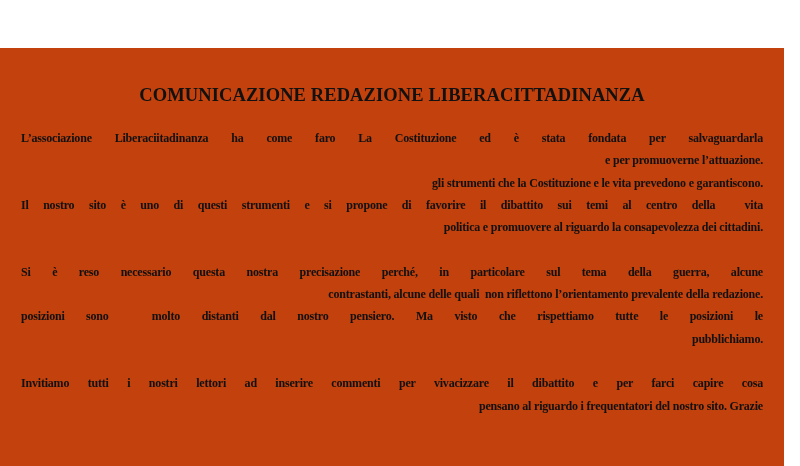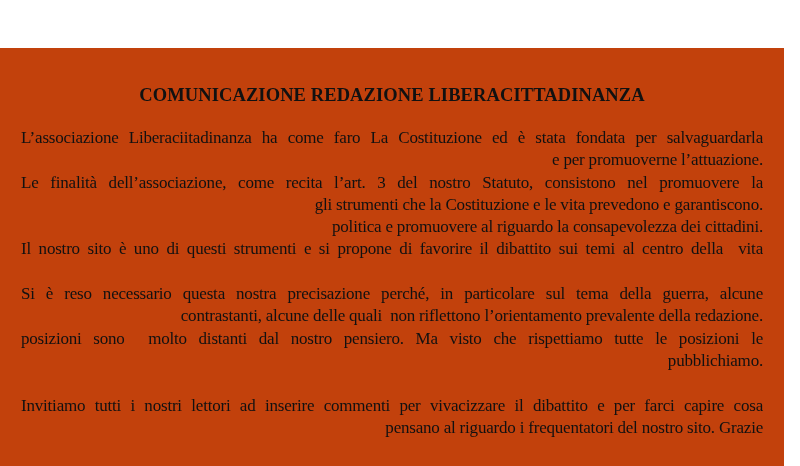--- a/index.html
+++ b/index.html
@@ -18,22 +18,23 @@
     margin-top: 36px;
     text-align: center;
     font-weight: bold;
     font-size: 18.5px;
     line-height: 22px;
     letter-spacing: 0.1px;
     white-space: pre;
   }
   .doc-body {
     margin: 21px 21px 0 21px;
-    font-size: 17px;
+    font-size: 12px;
     letter-spacing: -0.2px;
+    font-weight: bold;
   }
   .line {
     line-height: 22.3px;
     height: 22.3px;
     overflow: hidden;
     white-space: pre-wrap;
     text-align: right;
   }
   .line.full {
     text-align: justify;
@@ -42,24 +43,23 @@
   .gap { height: 22.3px; }
 </style>
 </head>
 <body>
 
 <div class="page">
   <div class="doc-title">COMUNICAZIONE REDAZIONE LIBERACITTADINANZA</div>
   <div class="doc-body">
     <div class="line full">L’associazione Liberaciitadinanza ha come faro La Costituzione ed è stata fondata per salvaguardarla</div>
     <div class="line">e per promuoverne l’attuazione.</div>
-    <div class="line full">Le finalità dell’associazione, come recita l’art. 3 del nostro Statuto, consistono nel promuovere la</div>
     <div class="line">gli strumenti che la Costituzione e le vita prevedono e garantiscono.</div>
+    <div class="line full">Il nostro sito è uno di questi strumenti e si propone di favorire il dibattito sui temi al centro della  vita</div>
     <div class="line">politica e promuovere al riguardo la consapevolezza dei cittadini.</div>
-    <div class="line full">Il nostro sito è uno di questi strumenti e si propone di favorire il dibattito sui temi al centro della  vita</div>
     <div class="gap"></div>
     <div class="line full">Si è reso necessario questa nostra precisazione perché, in particolare sul tema della guerra, alcune</div>
     <div class="line">contrastanti, alcune delle quali  non riflettono l’orientamento prevalente della redazione.</div>
     <div class="line full">posizioni sono  molto distanti dal nostro pensiero. Ma visto che rispettiamo tutte le posizioni le</div>
     <div class="line">pubblichiamo.</div>
     <div class="gap"></div>
     <div class="line full">Invitiamo tutti i nostri lettori ad inserire commenti per vivacizzare il dibattito e per farci capire cosa</div>
     <div class="line">pensano al riguardo i frequentatori del nostro sito. Grazie</div>
   </div>
 </div>

